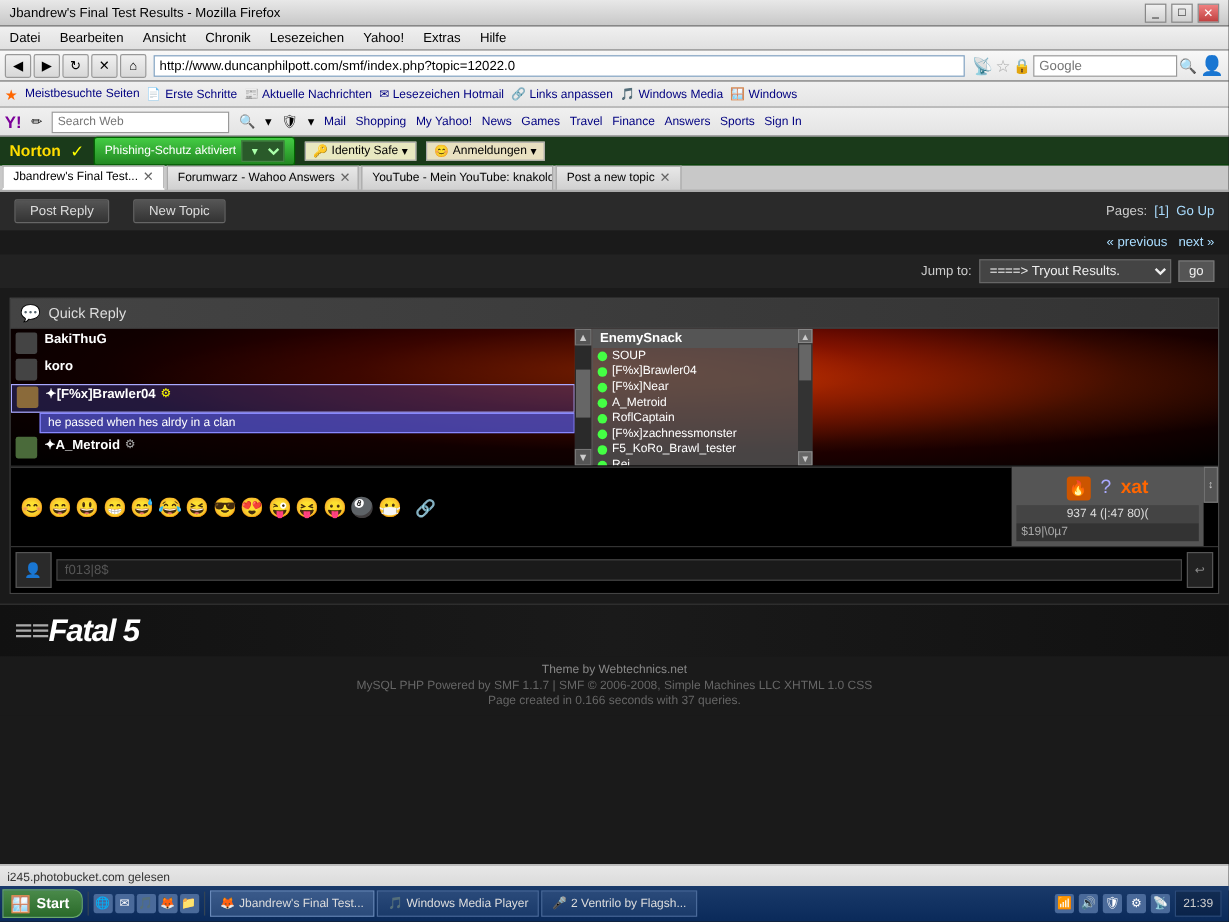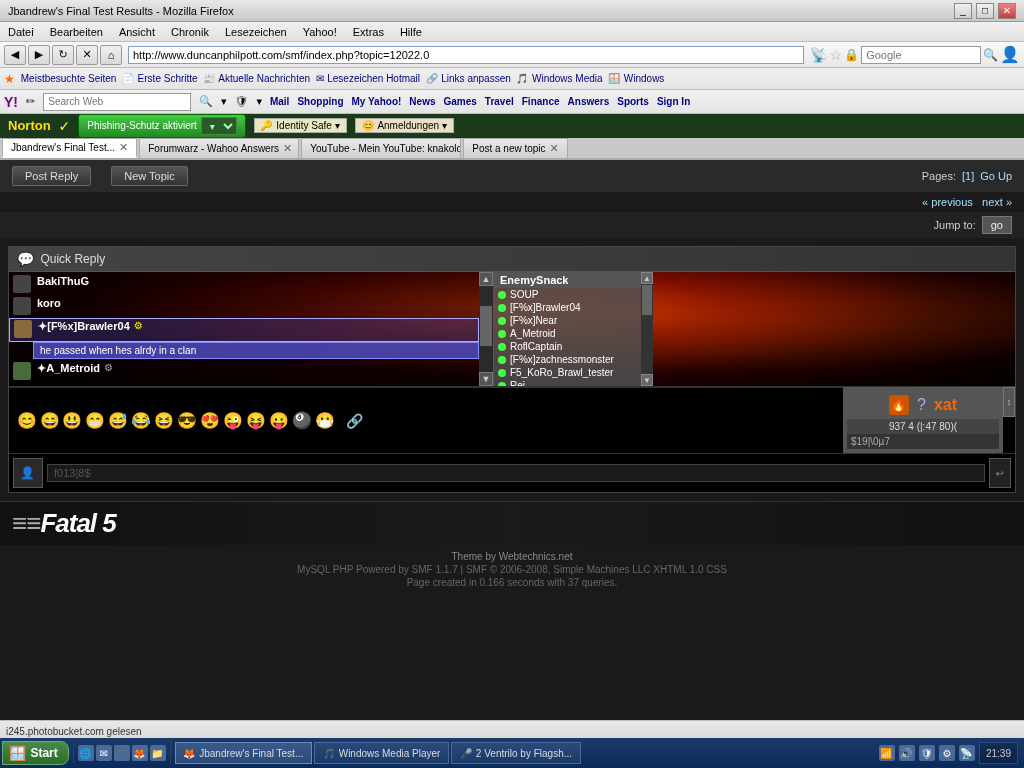--- a/index.html
+++ b/index.html
@@ -62,21 +62,21 @@
       background: linear-gradient(to bottom, #f0f0f0, #e4e4e4);
       height: 24px;
       display: flex;
       align-items: center;
       padding: 0 4px;
       gap: 8px;
       border-bottom: 1px solid #bbb;
     }
     .yahoo-logo { color: #7b0099; font-weight: bold; font-size: 14px; }
     .yahoo-search { width: 148px; height: 18px; border: 1px solid #999; padding: 0 4px; font-size: 10px; }
-    .yahoo-links { display: flex; gap: 8px; font-size: 10px; color: #000080; font-weight: bold; }
+    .yahoo-links { display: flex; gap: 8px; font-size: 10px; color: #000080; }
     .yahoo-links span { cursor: pointer; }
 
     .norton-bar {
       background: #1a3a1a;
       height: 24px;
       display: flex;
       align-items: center;
       padding: 0 8px;
       gap: 8px;
       border-bottom: 1px solid #004400;
@@ -207,21 +207,21 @@
       display: flex;
       flex-direction: column;
     }
     .scroll-btn { width: 14px; height: 14px; background: #555; border: 1px solid #777; display: flex; align-items: center; justify-content: center; font-size: 9px; color: #ccc; cursor: pointer; }
     .scroll-track { flex: 1; background: #2a2a2a; position: relative; }
     .scroll-thumb { width: 12px; height: 40px; background: #666; margin: 0 1px; position: absolute; top: 20px; }
 
     .chat-users-panel {
       position: relative;
       z-index: 1;
-      width: 148px;
+      width: 172px;
       background: rgba(80,80,80,0.85);
       border-left: 1px solid #555;
     }
     .users-header {
       background: #555;
       color: white;
       font-size: 11px;
       font-weight: bold;
       padding: 2px 6px;
     }
@@ -480,20 +480,23 @@
   </div>
 
   <div class="prev-next">
     <a>« previous</a>
     &nbsp;
     <a>next »</a>
   </div>
 
   <div class="jump-bar">
     <span class="jump-label">Jump to:</span>
+    <select class="jump-select">
+      <option>====&gt; Tryout Results.</option>
+    </select>
     <button class="jump-go">go</button>
   </div>
 
   <div class="quick-reply-section">
     <div class="quick-reply-header">
       <span class="qr-icon">💬</span>
       <span>Quick Reply</span>
     </div>
 
     <div class="chat-outer" style="height:220px;display:flex;flex-direction:column;">

